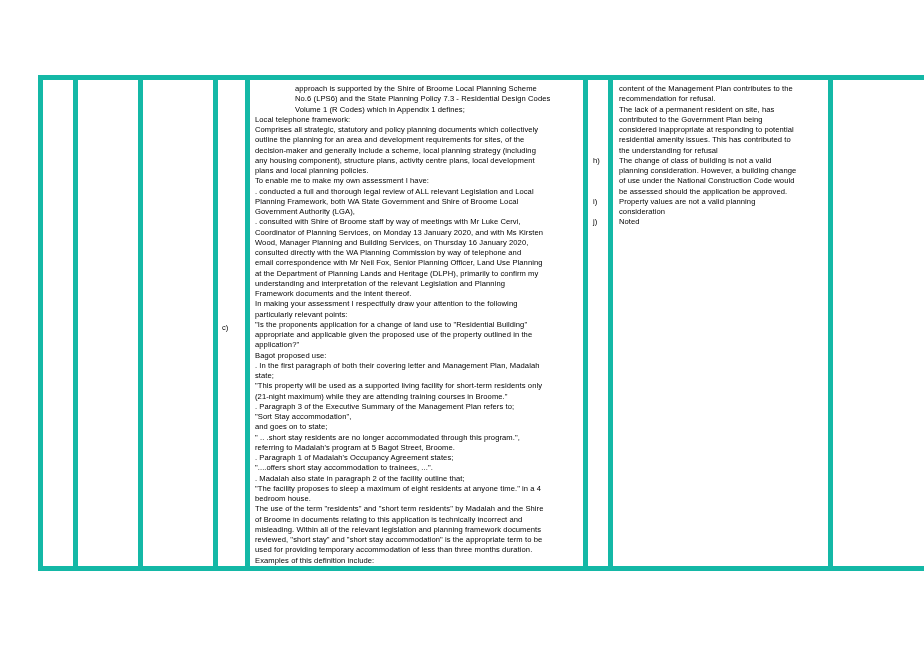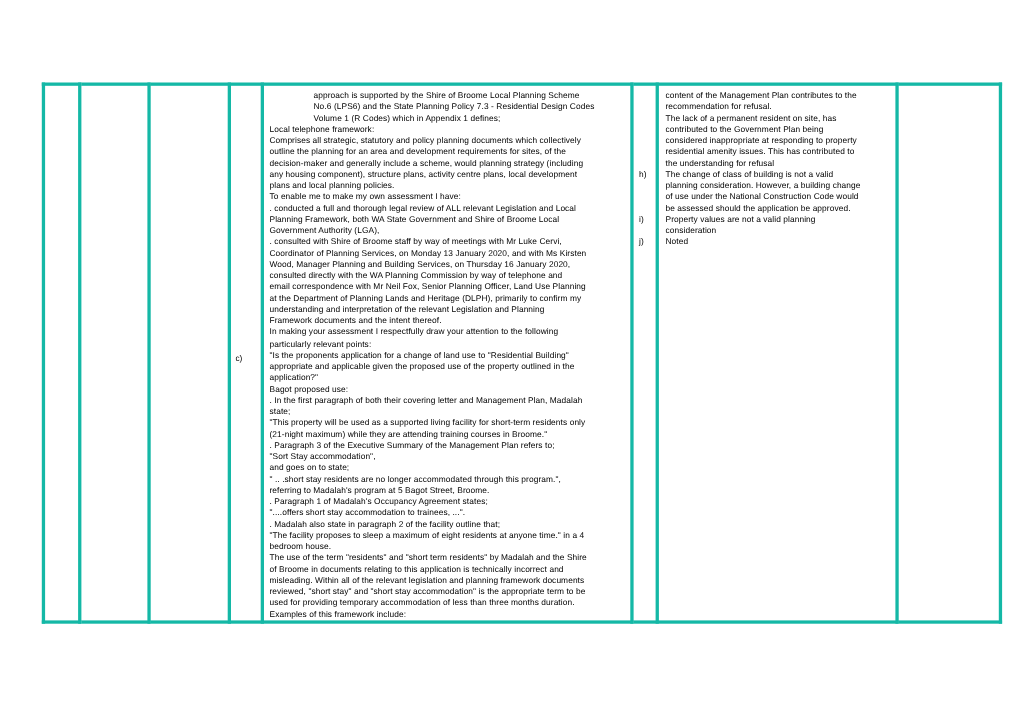--- a/index.html
+++ b/index.html
@@ -30,21 +30,21 @@
     position: absolute;
     left: 38px;
     top: 75px;
     width: 846px;
     height: 488px;
     border-collapse: collapse;
     table-layout: fixed;
     border: 1px solid #9a9a9a;
   }
   .doc-table td {
-    border: 3px solid #14b8a6;
+    border: 5px solid #14b8a6;
     vertical-align: top;
     padding: 0;
   }
 
   
   .col-a { width: 30px; }
   .col-b { width: 60px; }
   .col-c { width: 70px; }
   .col-marker-left { width: 27px; }
   .col-main { width: 333px; }
@@ -112,21 +112,21 @@
         </td>
 
         <td class="col-main">
           <div class="textblock" id="main-text">
               <p class="indent-head">approach is supported by the Shire of Broome Local Planning Scheme</p>
               <p class="indent-head">No.6 (LPS6) and the State Planning Policy 7.3 - Residential Design Codes</p>
               <p class="indent-head">Volume 1 (R Codes) which in Appendix 1 defines;</p>
               <p>Local telephone framework:</p>
               <p>Comprises all strategic, statutory and policy planning documents which collectively</p>
               <p>outline the planning for an area and development requirements for sites, of the</p>
-              <p>decision-maker and generally include a scheme, would planning strategy (including</p>
+              <p>decision-maker and generally include a scheme, local planning strategy (including</p>
               <p>any housing component), structure plans, activity centre plans, local development</p>
               <p>plans and local planning policies.</p>
               <p>To enable me to make my own assessment I have:</p>
               <p>. conducted a full and thorough legal review of ALL relevant Legislation and Local</p>
               <p>Planning Framework, both WA State Government and Shire of Broome Local</p>
               <p>Government Authority (LGA),</p>
               <p>. consulted with Shire of Broome staff by way of meetings with Mr Luke Cervi,</p>
               <p>Coordinator of Planning Services, on Monday 13 January 2020, and with Ms Kirsten</p>
               <p>Wood, Manager Planning and Building Services, on Thursday 16 January 2020,</p>
               <p>consulted directly with the WA Planning Commission by way of telephone and</p>
@@ -152,39 +152,39 @@
               <p>. Paragraph 1 of Madalah's Occupancy Agreement states;</p>
               <p>"....offers short stay accommodation to trainees, ...".</p>
               <p>. Madalah also state in paragraph 2 of the facility outline that;</p>
               <p>"The facility proposes to sleep a maximum of eight residents at anyone time." in a 4</p>
               <p>bedroom house.</p>
               <p>The use of the term "residents" and "short term residents" by Madalah and the Shire</p>
               <p>of Broome in documents relating to this application is technically incorrect and</p>
               <p>misleading. Within all of the relevant legislation and planning framework documents</p>
               <p>reviewed, "short stay" and "short stay accommodation" is the appropriate term to be</p>
               <p>used for providing temporary accommodation of less than three months duration.</p>
-              <p>Examples of this framework include:</p>
+              <p>Examples of this definition include:</p>
             </div>
         </td>
 
         <td class="col-marker-right">
           <div class="markers" id="right-markers">
               <span class="marker" style="top: 76px;">h)</span>
               <span class="marker" style="top: 117px;">i)</span>
               <span class="marker" style="top: 137px;">j)</span>
             </div>
         </td>
 
         <td class="col-right">
           <div class="textblock" id="right-text">
               <p>content of the Management Plan contributes to the</p>
               <p>recommendation for refusal.</p>
               <p>The lack of a permanent resident on site, has</p>
               <p>contributed to the Government Plan being</p>
-              <p>considered inappropriate at responding to property</p>
+              <p>considered inappropriate at responding to potential</p>
               <p>residential amenity issues. This has contributed to</p>
               <p>the understanding for refusal</p>
               <p>The change of class of building is not a valid</p>
               <p>planning consideration. However, a building change</p>
               <p>of use under the National Construction Code would</p>
               <p>be assessed should the application be approved.</p>
               <p>Property values are not a valid planning</p>
               <p>consideration</p>
               <p>Noted</p>
             </div>

